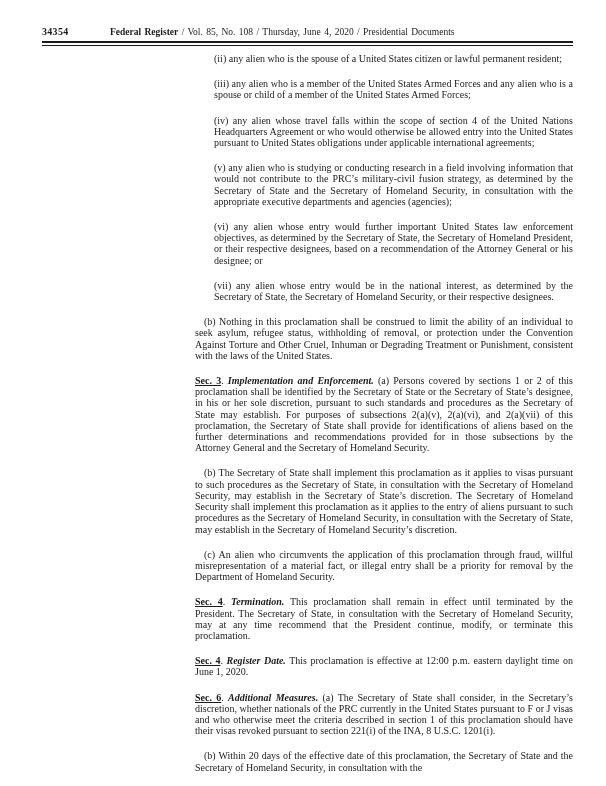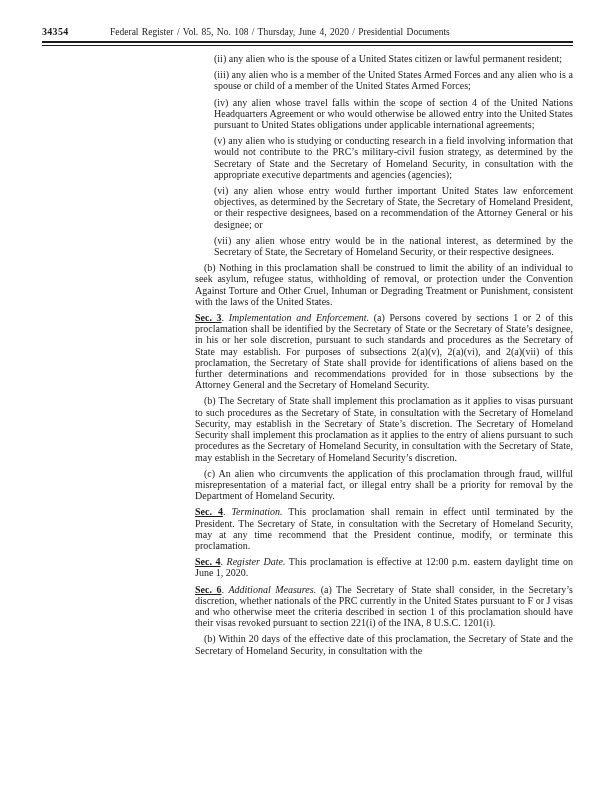--- a/index.html
+++ b/index.html
@@ -34,21 +34,21 @@
   }
   .header-title{
     position:absolute;
     left:110px;
     top:27px;
     font-size:9.5px;
     white-space:nowrap;
     word-spacing:1px;
   }
   .header-title .hdr-bold{
-    font-weight:normal;
+    font-weight:bold;
   }
   .header-rule{
     position:absolute;
     left:42px;
     top:41px;
     width:531px;
     height:2px;
     border-top:2.5px solid var(--rule-color);
     border-bottom:1px solid var(--rule-color);
   }
@@ -58,33 +58,33 @@
     top:53px;
     width:378px;
     font-size:10px;
     line-height:11.2px;
     text-align:justify;
   }
   .para{
     margin:0;
   }
   .para + .para{
-    margin-top:5px;
+    margin-top:14px;
   }
   .para.sub-item{
     margin-left:19px;
   }
   .para.indented{
     text-indent:9px;
   }
   .para.section{
     text-indent:0;
   }
   .seg-bold{font-weight:bold;text-decoration:underline;}
-  .seg-italic{font-style:italic;}
+  .seg-italic{font-style:italic;font-weight:bold;}
   .seg-normal{font-style:normal;font-weight:normal;}
 </style>
 </head>
 <body>
 
 <div class="page">
 
   <div class="page-number">34354</div>
 
   <div class="header-title">

